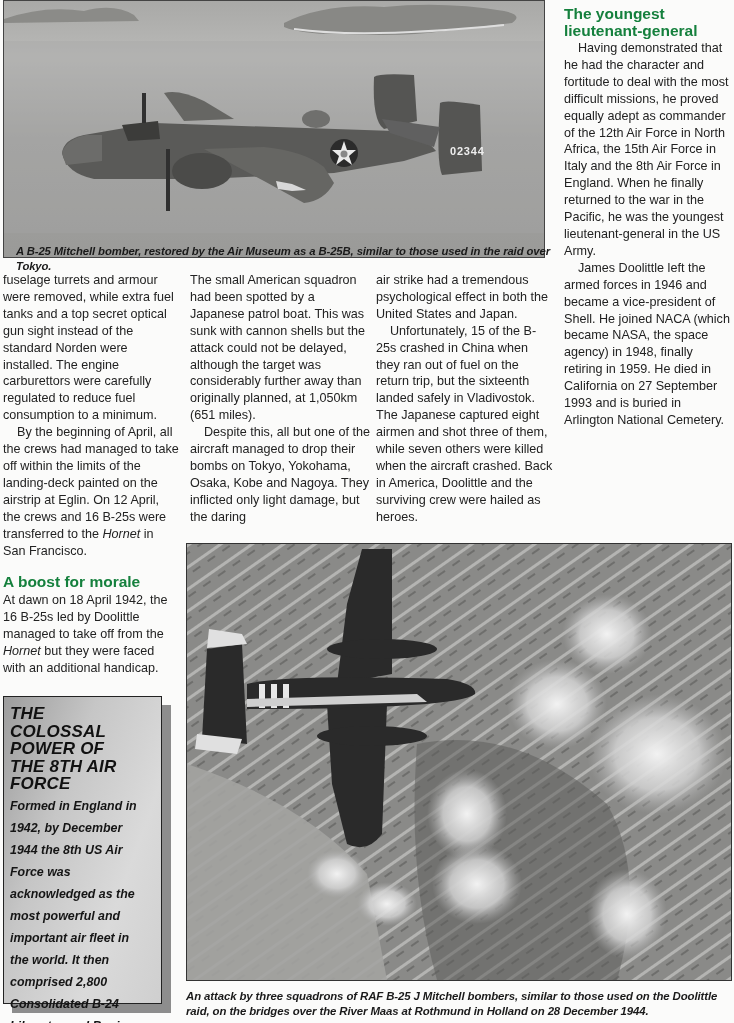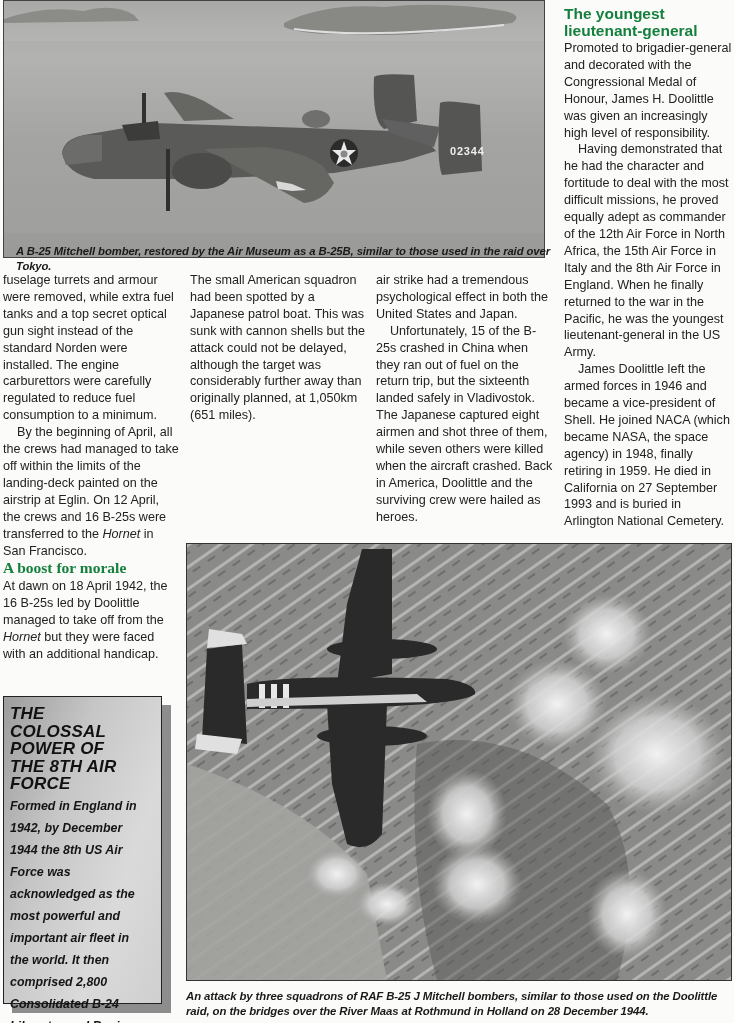--- a/index.html
+++ b/index.html
@@ -89,35 +89,35 @@
 
     <text x="446" y="154" font-family="Liberation Sans, sans-serif" font-size="11" font-weight="bold" fill="#eeeeee" letter-spacing="0.8">02344</text>
   </svg>
 </div>
 
 <div class="abs caption" style="left:3px; top:244px; width:550px;margin-left:13px;">A B-25 Mitchell bomber, restored by the Air Museum as a B-25B, similar to those used in the raid over Tokyo.</div>
 
 <div class="abs" style="left:564px; top:5px; width:168px;">
   <h2 class="heading">The youngest lieutenant-general</h2>
   <div class="body-text" style="margin-top:1px;">
-    <p>Promoted to brigadier-general and decorated with the Congressional Medal of Honour, James H. Doolittle was given an increasingly high level of responsibility.</p>
     <p class="indent">Having demonstrated that he had the character and fortitude to deal with the most difficult missions, he proved equally adept as commander of the 12th Air Force in North Africa, the 15th Air Force in Italy and the 8th Air Force in England. When he finally returned to the war in the Pacific, he was the youngest lieutenant-general in the US Army.</p>
     <p class="indent">James Doolittle left the armed forces in 1946 and became a vice-president of Shell. He joined NACA (which became NASA, the space agency) in 1948, finally retiring in 1959. He died in California on 27 September 1993 and is buried in Arlington National Cemetery.</p>
   </div>
 </div>
 
 <div class="abs body-text" style="left:3px; top:272px; width:176px;">
   <p>fuselage turrets and armour were removed, while extra fuel tanks and a top secret optical gun sight instead of the standard Norden were installed. The engine carburettors were carefully regulated to reduce fuel consumption to a minimum.</p>
   <p class="indent"><span>By the beginning of April, all the crews had managed to take off within the limits of the landing-deck painted on the airstrip at Eglin. On 12 April, the crews and 16 B-25s were transferred to the </span><em>Hornet</em><span> in San Francisco.</span></p>
-  <h3 class="heading" style="font-family:Liberation Serif, serif;">A boost for morale</h3>
+  <h3 class="heading" style="margin-top:14px;">A boost for morale</h3>
   <p style="margin-top:2px;"><span>At dawn on 18 April 1942, the 16 B-25s led by Doolittle managed to take off from the </span><em>Hornet</em><span> but they were faced with an additional handicap.</span></p>
 </div>
 
 <div class="abs body-text" style="left:190px; top:272px; width:180px;">
   <p>The small American squadron had been spotted by a Japanese patrol boat. This was sunk with cannon shells but the attack could not be delayed, although the target was considerably further away than originally planned, at 1,050km (651 miles).</p>
+  <p class="indent">Despite this, all but one of the aircraft managed to drop their bombs on Tokyo, Yokohama, Osaka, Kobe and Nagoya. They inflicted only light damage, but the daring</p>
 </div>
 
 <div class="abs body-text" style="left:376px; top:272px; width:178px;">
   <p>air strike had a tremendous psychological effect in both the United States and Japan.</p>
   <p class="indent">Unfortunately, 15 of the B-25s crashed in China when they ran out of fuel on the return trip, but the sixteenth landed safely in Vladivostok. The Japanese captured eight airmen and shot three of them, while seven others were killed when the aircraft crashed. Back in America, Doolittle and the surviving crew were hailed as heroes.</p>
 </div>
 
 <div id="photo-bottom" class="abs">
   <svg width="544" height="436" viewBox="0 0 544 436">
     <defs>

